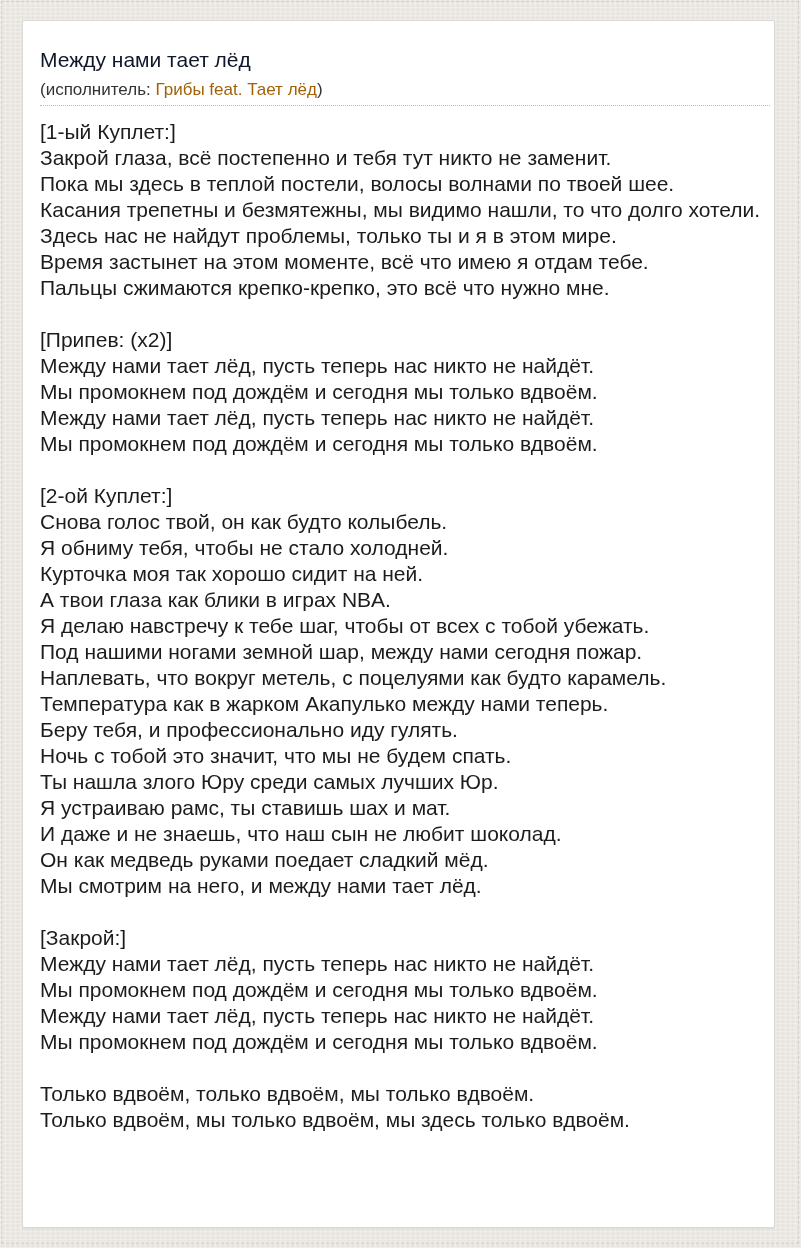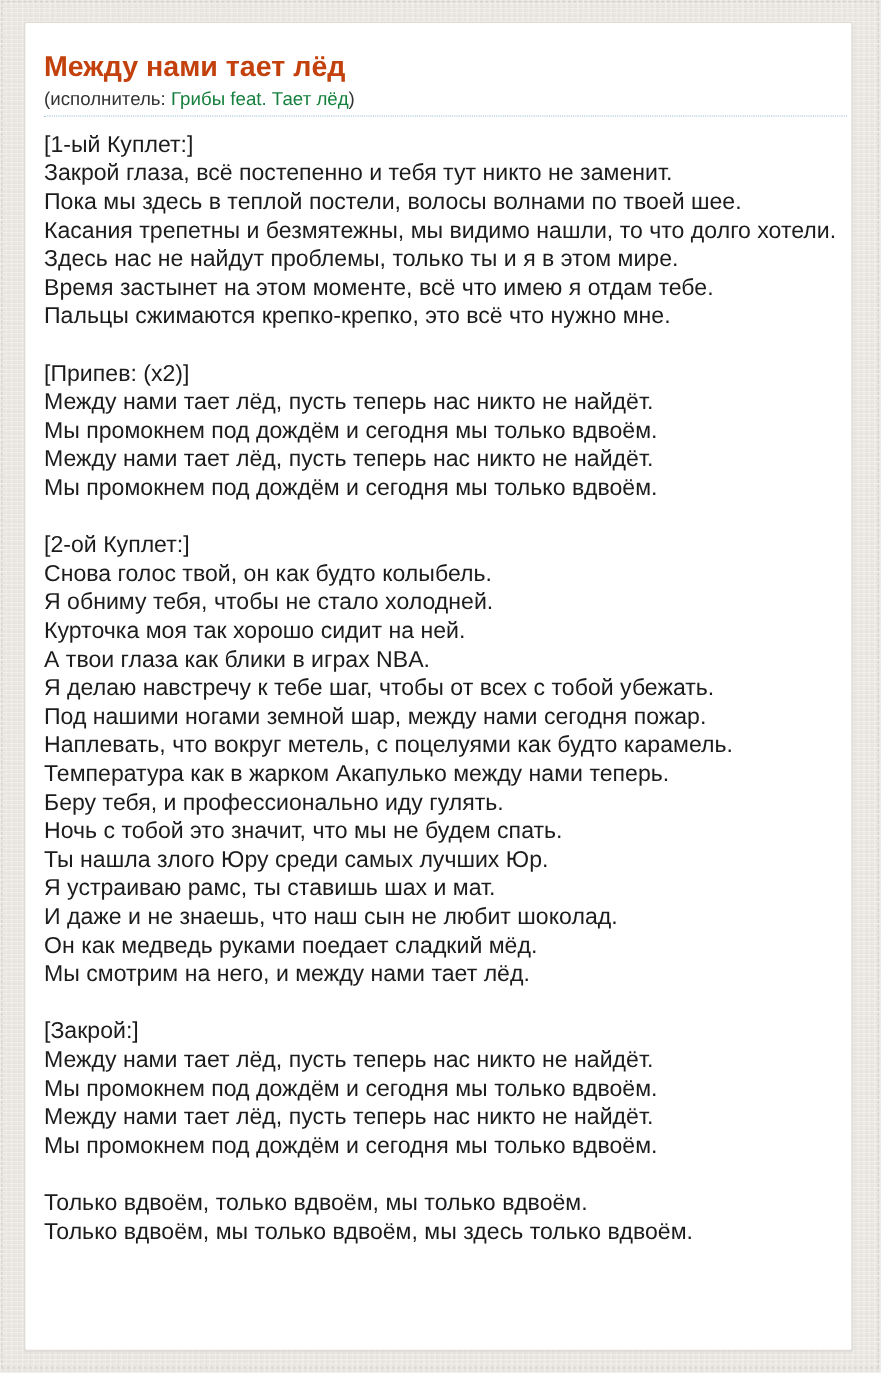--- a/index.html
+++ b/index.html
@@ -34,41 +34,41 @@
     height: 1208px;
     background: #ffffff;
     border: 1px solid #ddd9d4;
     border-radius: 2px;
     box-shadow: 0 1px 2px rgba(0,0,0,0.06);
     padding: 24px 0 0 17px;
     overflow: visible;
   }
 
   .song-title {
-    font-size: 26px;
-    font-weight: bold;
+    font-size: 21px;
+    font-weight: normal;
     line-height: 30px;
-    color: #c2410c;
+    color: #0f172a;
     letter-spacing: 0;
     margin-bottom: 5px;
     white-space: nowrap;
   }
 
   .artist-line {
     font-size: 17px;
     line-height: 20px;
     color: #333333;
     padding-bottom: 5px;
     border-bottom: 1px dotted #9fc3ce;
     margin-right: 4px;
     white-space: nowrap;
   }
 
   .artist-link {
-    color: #15803d;
+    color: #a16207;
     text-decoration: none;
     cursor: pointer;
   }
 
   .lyrics {
     margin-top: 13px;
     font-size: 21px;
     line-height: 26px;
     color: #1c1c1c;
   }

